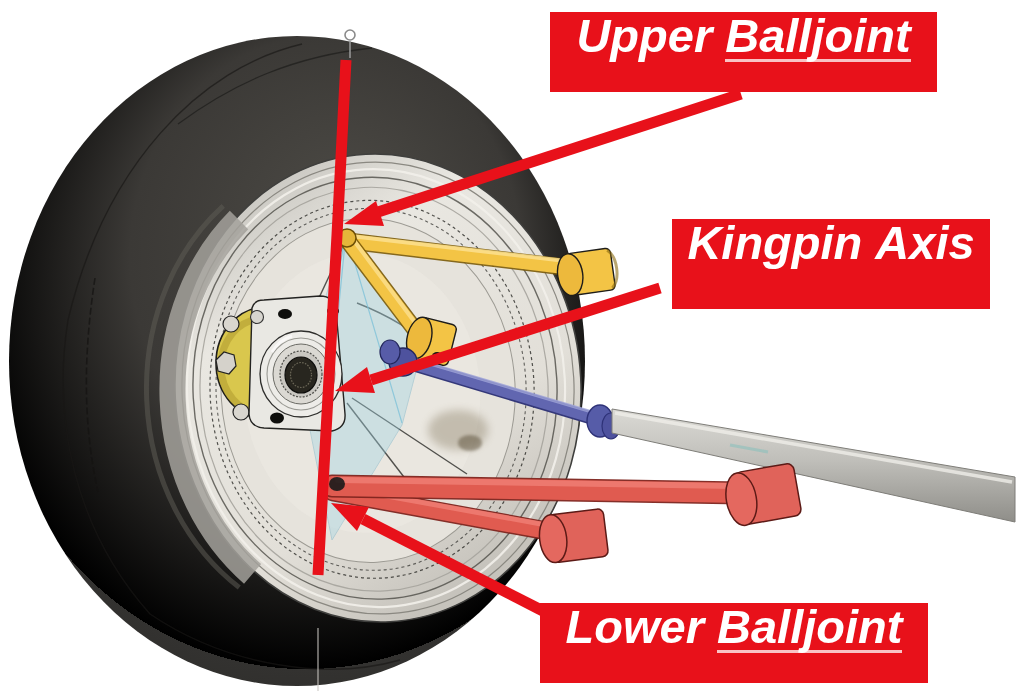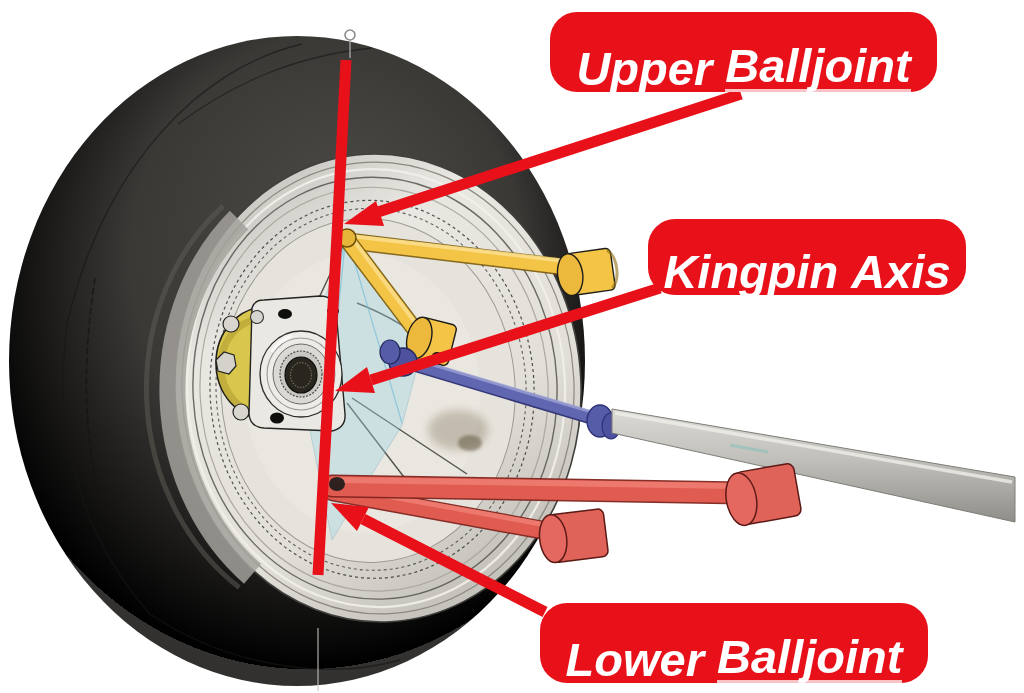--- a/index.html
+++ b/index.html
@@ -15,24 +15,24 @@
     --background:#FFFFFF;
   }
   html,body{margin:0;padding:0;background:#888;}
   .stage{
     position:relative;width:1024px;height:693px;margin:0 auto;
     background:var(--background);overflow:hidden;
     font-family:"Liberation Sans", sans-serif;
   }
   .stage svg{position:absolute;left:0;top:0;}
   .callout{
-    position:absolute;display:flex;align-items:flex-end;justify-content:center;
+    position:absolute;display:flex;align-items:flex-start;justify-content:center;
     background:var(--annotation_red);color:#fff;
     font-weight:bold;font-style:italic;font-size:47px;line-height:1;
-    white-space:nowrap;letter-spacing:0px;border-radius:27px;
+    white-space:nowrap;letter-spacing:0px;
   }
   .callout .w2{margin-left:13px;}
   .callout .underlined{border-bottom:3px solid rgba(255,255,255,0.75);padding-bottom:0;}
   .red-stroke{stroke:var(--annotation_red);}
   .red-fill{fill:var(--annotation_red);}
   .yellow-fill{fill:var(--link_yellow);}
   .yellow-stroke{stroke:var(--link_yellow);}
   .salmon-stroke{stroke:var(--link_salmon);}
   .blue-stroke{stroke:var(--tie_rod_blue);}
 </style>
@@ -216,21 +216,21 @@
       <path d="M 545 612 L 363 519" class="red-stroke" stroke-width="11" fill="none"></path>
       <polygon points="331,503 369,507 357,531" class="red-fill"></polygon>
     </g>
   </svg>
 
   <div class="callout" style="left:550px;top:12px;width:387px;height:80px;">
     <span>Upper</span>
     <span class="w2 underlined">Balljoint</span>
   </div>
 
-  <div class="callout" style="left:648px;top:219px;width:318px;height:76px;">
+  <div class="callout" style="left:672px;top:219px;width:318px;height:90px;">
     <span>Kingpin</span>
     <span class="w2">Axis</span>
   </div>
 
   <div class="callout" style="left:540px;top:603px;width:388px;height:80px;">
     <span>Lower</span>
     <span class="w2 underlined">Balljoint</span>
   </div>
 
 </div>

